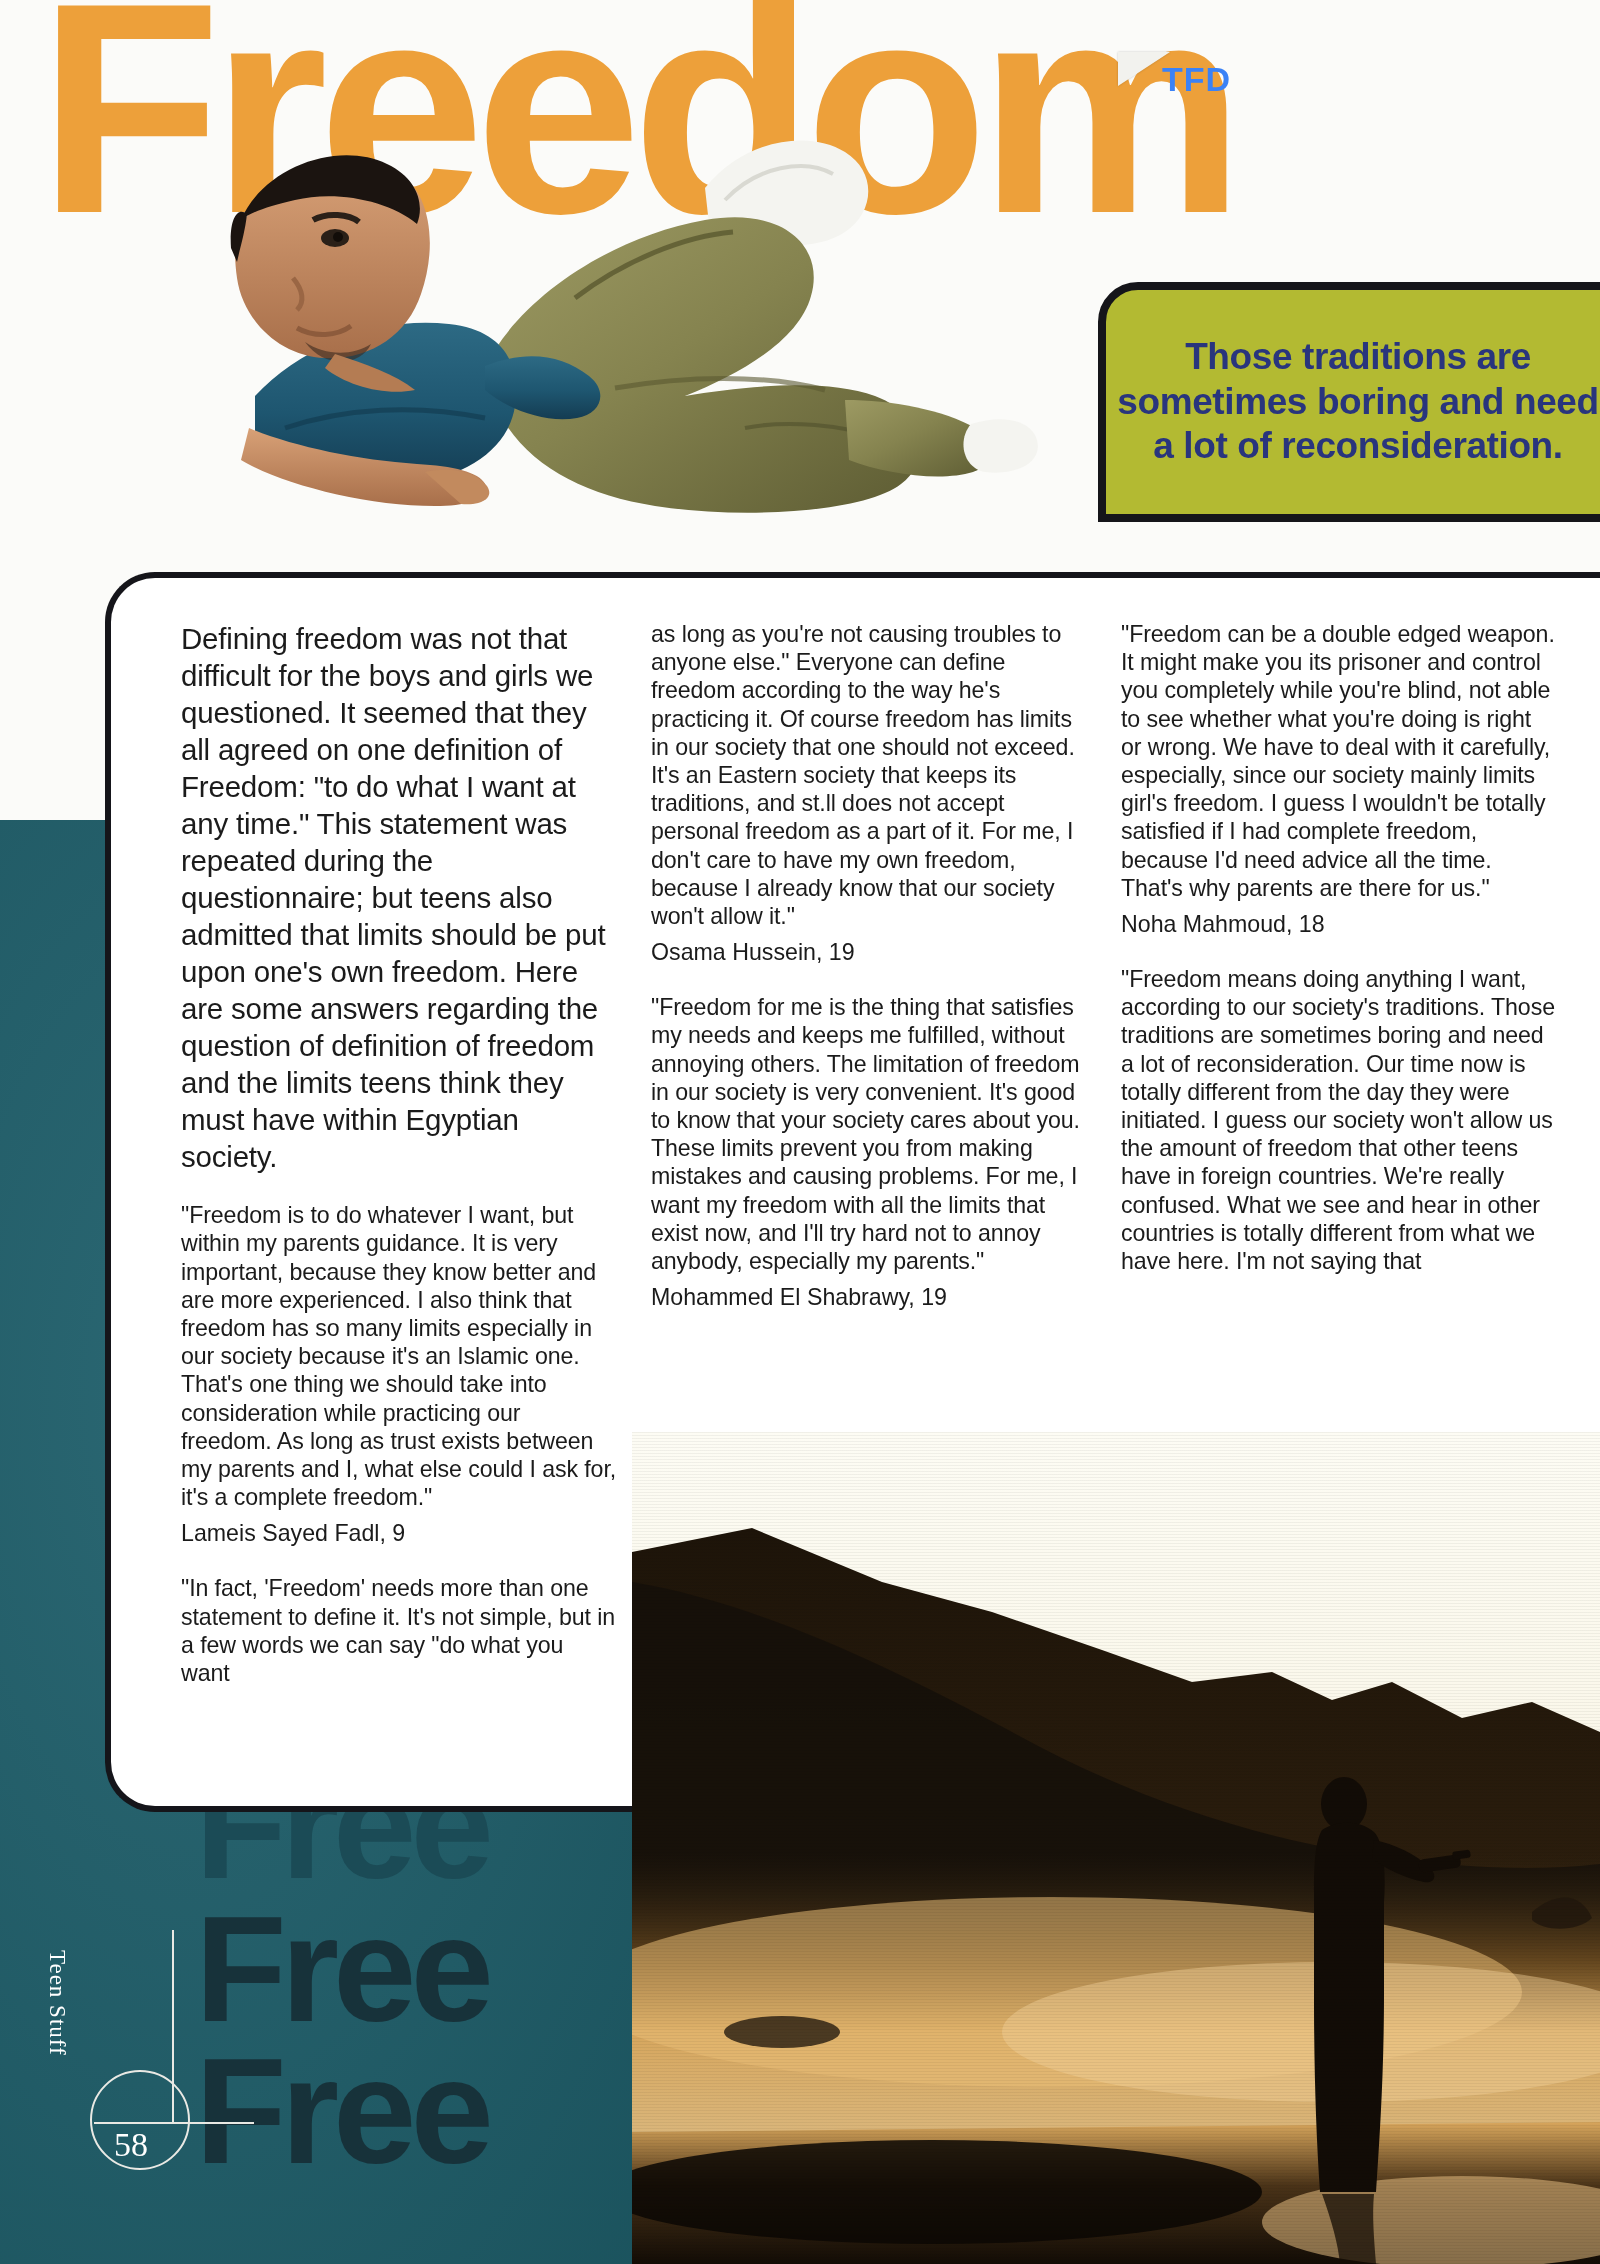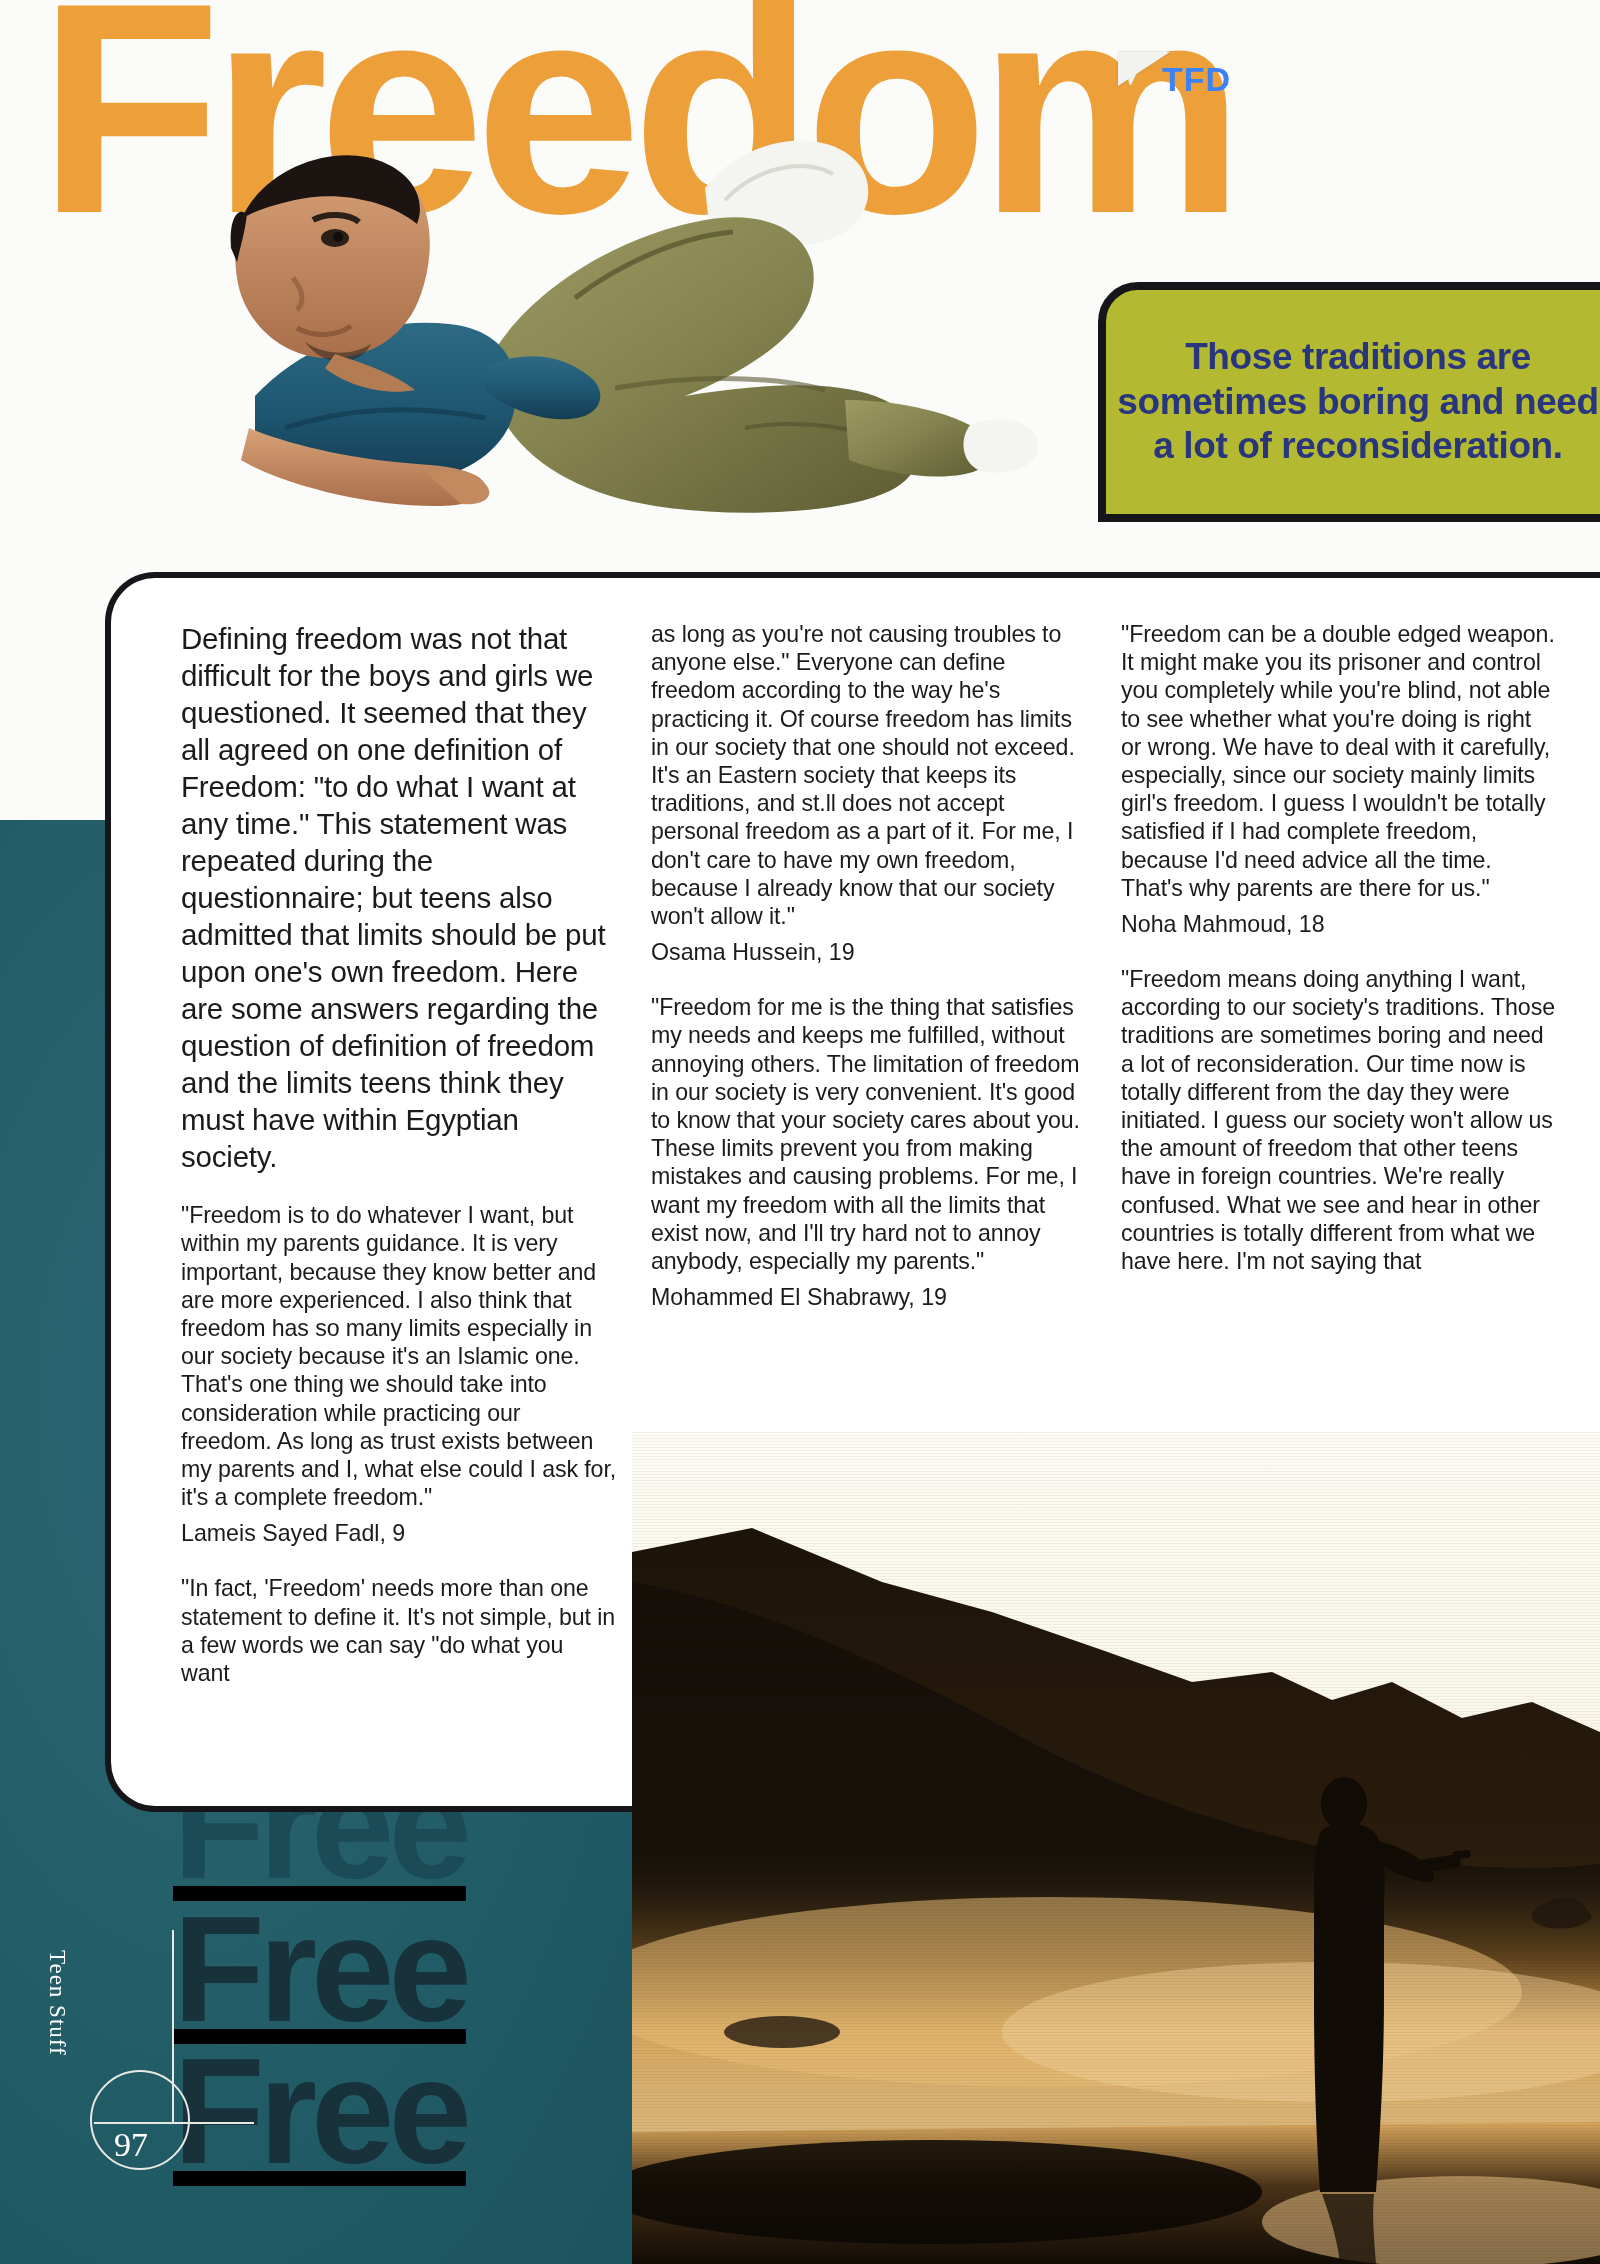--- a/index.html
+++ b/index.html
@@ -7,22 +7,22 @@
        font-family:"Liberation Sans",sans-serif;}
 
   .page{position:absolute;inset:0;background:#fbfbf9;overflow:hidden;}
 
   
   .teal-panel{position:absolute;left:0;top:820px;width:638px;height:1444px;
               background:#1f5f6b;}
   .teal-panel:after{content:"";position:absolute;inset:0;
       background:radial-gradient(ellipse at 30% 40%, rgba(255,255,255,.05), rgba(0,0,0,.12));}
 
-  .teal-free-stack{position:absolute;left:173px;top:1755px;width:470px;
-                   overflow:hidden;height:509px;text-decoration:underline;}
+  .teal-free-stack{position:absolute;left:195px;top:1755px;width:470px;
+                   overflow:hidden;height:509px;}
   .teal-free{font-size:150px;font-weight:bold;letter-spacing:-6px;
              color:#17323a;line-height:0.95;white-space:nowrap;
              font-family:"Liberation Sans",sans-serif;}
   .teal-free.ghost{color:#1b4b56;}
 
   
   .folio{position:absolute;left:72px;top:1930px;width:230px;height:250px;}
   .folio .vline{position:absolute;left:100px;top:0;width:2px;height:193px;background:#e9e9e4;}
   .folio .hline{position:absolute;left:22px;top:192px;width:160px;height:2px;background:#e9e9e4;}
   .folio .teen{position:absolute;left:-2px;top:20px;width:180px;
@@ -97,21 +97,21 @@
     <div class="teal-free ghost">Free</div>
     <div class="teal-free">Free</div>
     <div class="teal-free">Free</div>
   </div>
 
   <div class="folio">
     <div class="vline"></div>
     <div class="hline"></div>
     <div class="circ"></div>
     <div class="teen">Teen Stuff</div>
-    <div class="num">97</div>
+    <div class="num">58</div>
   </div>
 
   <div class="headline">Freedom</div>
 
   <div class="boy">
     <svg viewBox="0 0 1015 445" preserveAspectRatio="none">
       <defs>
         <linearGradient id="shirt" x1="0" y1="0" x2="0" y2="1">
           <stop offset="0%" stop-color="#2d6a84"></stop>
           <stop offset="55%" stop-color="#1e5670"></stop>

